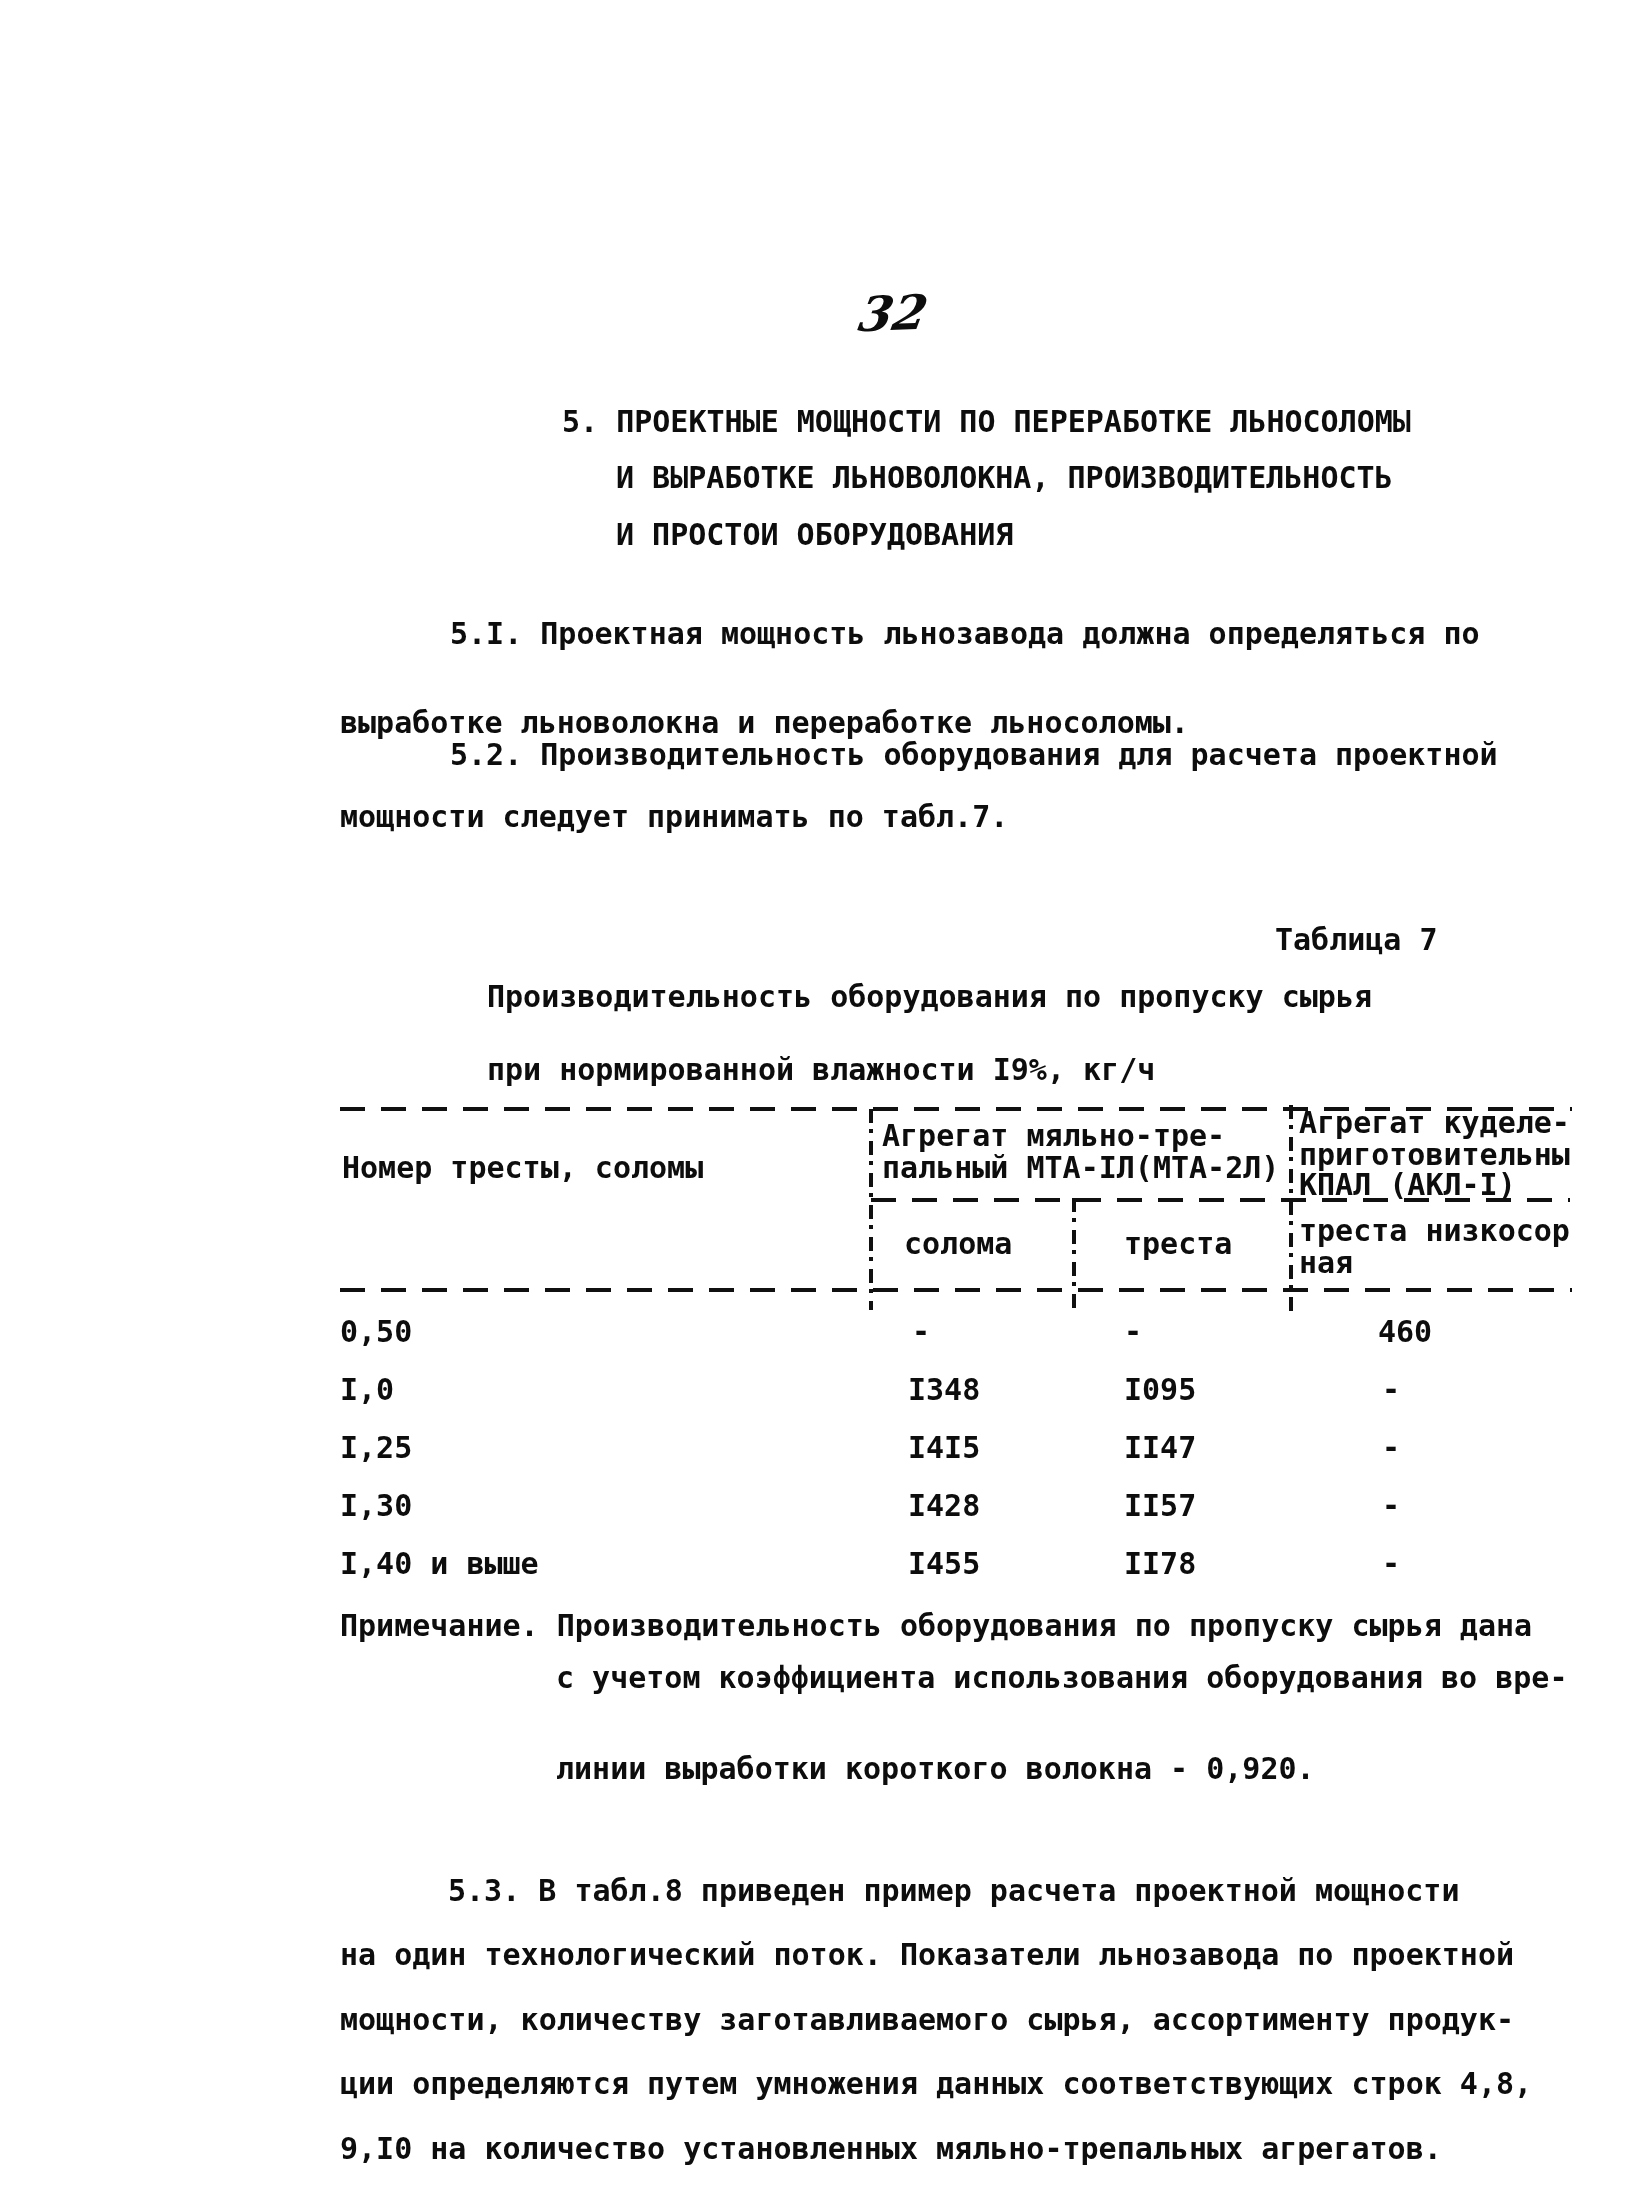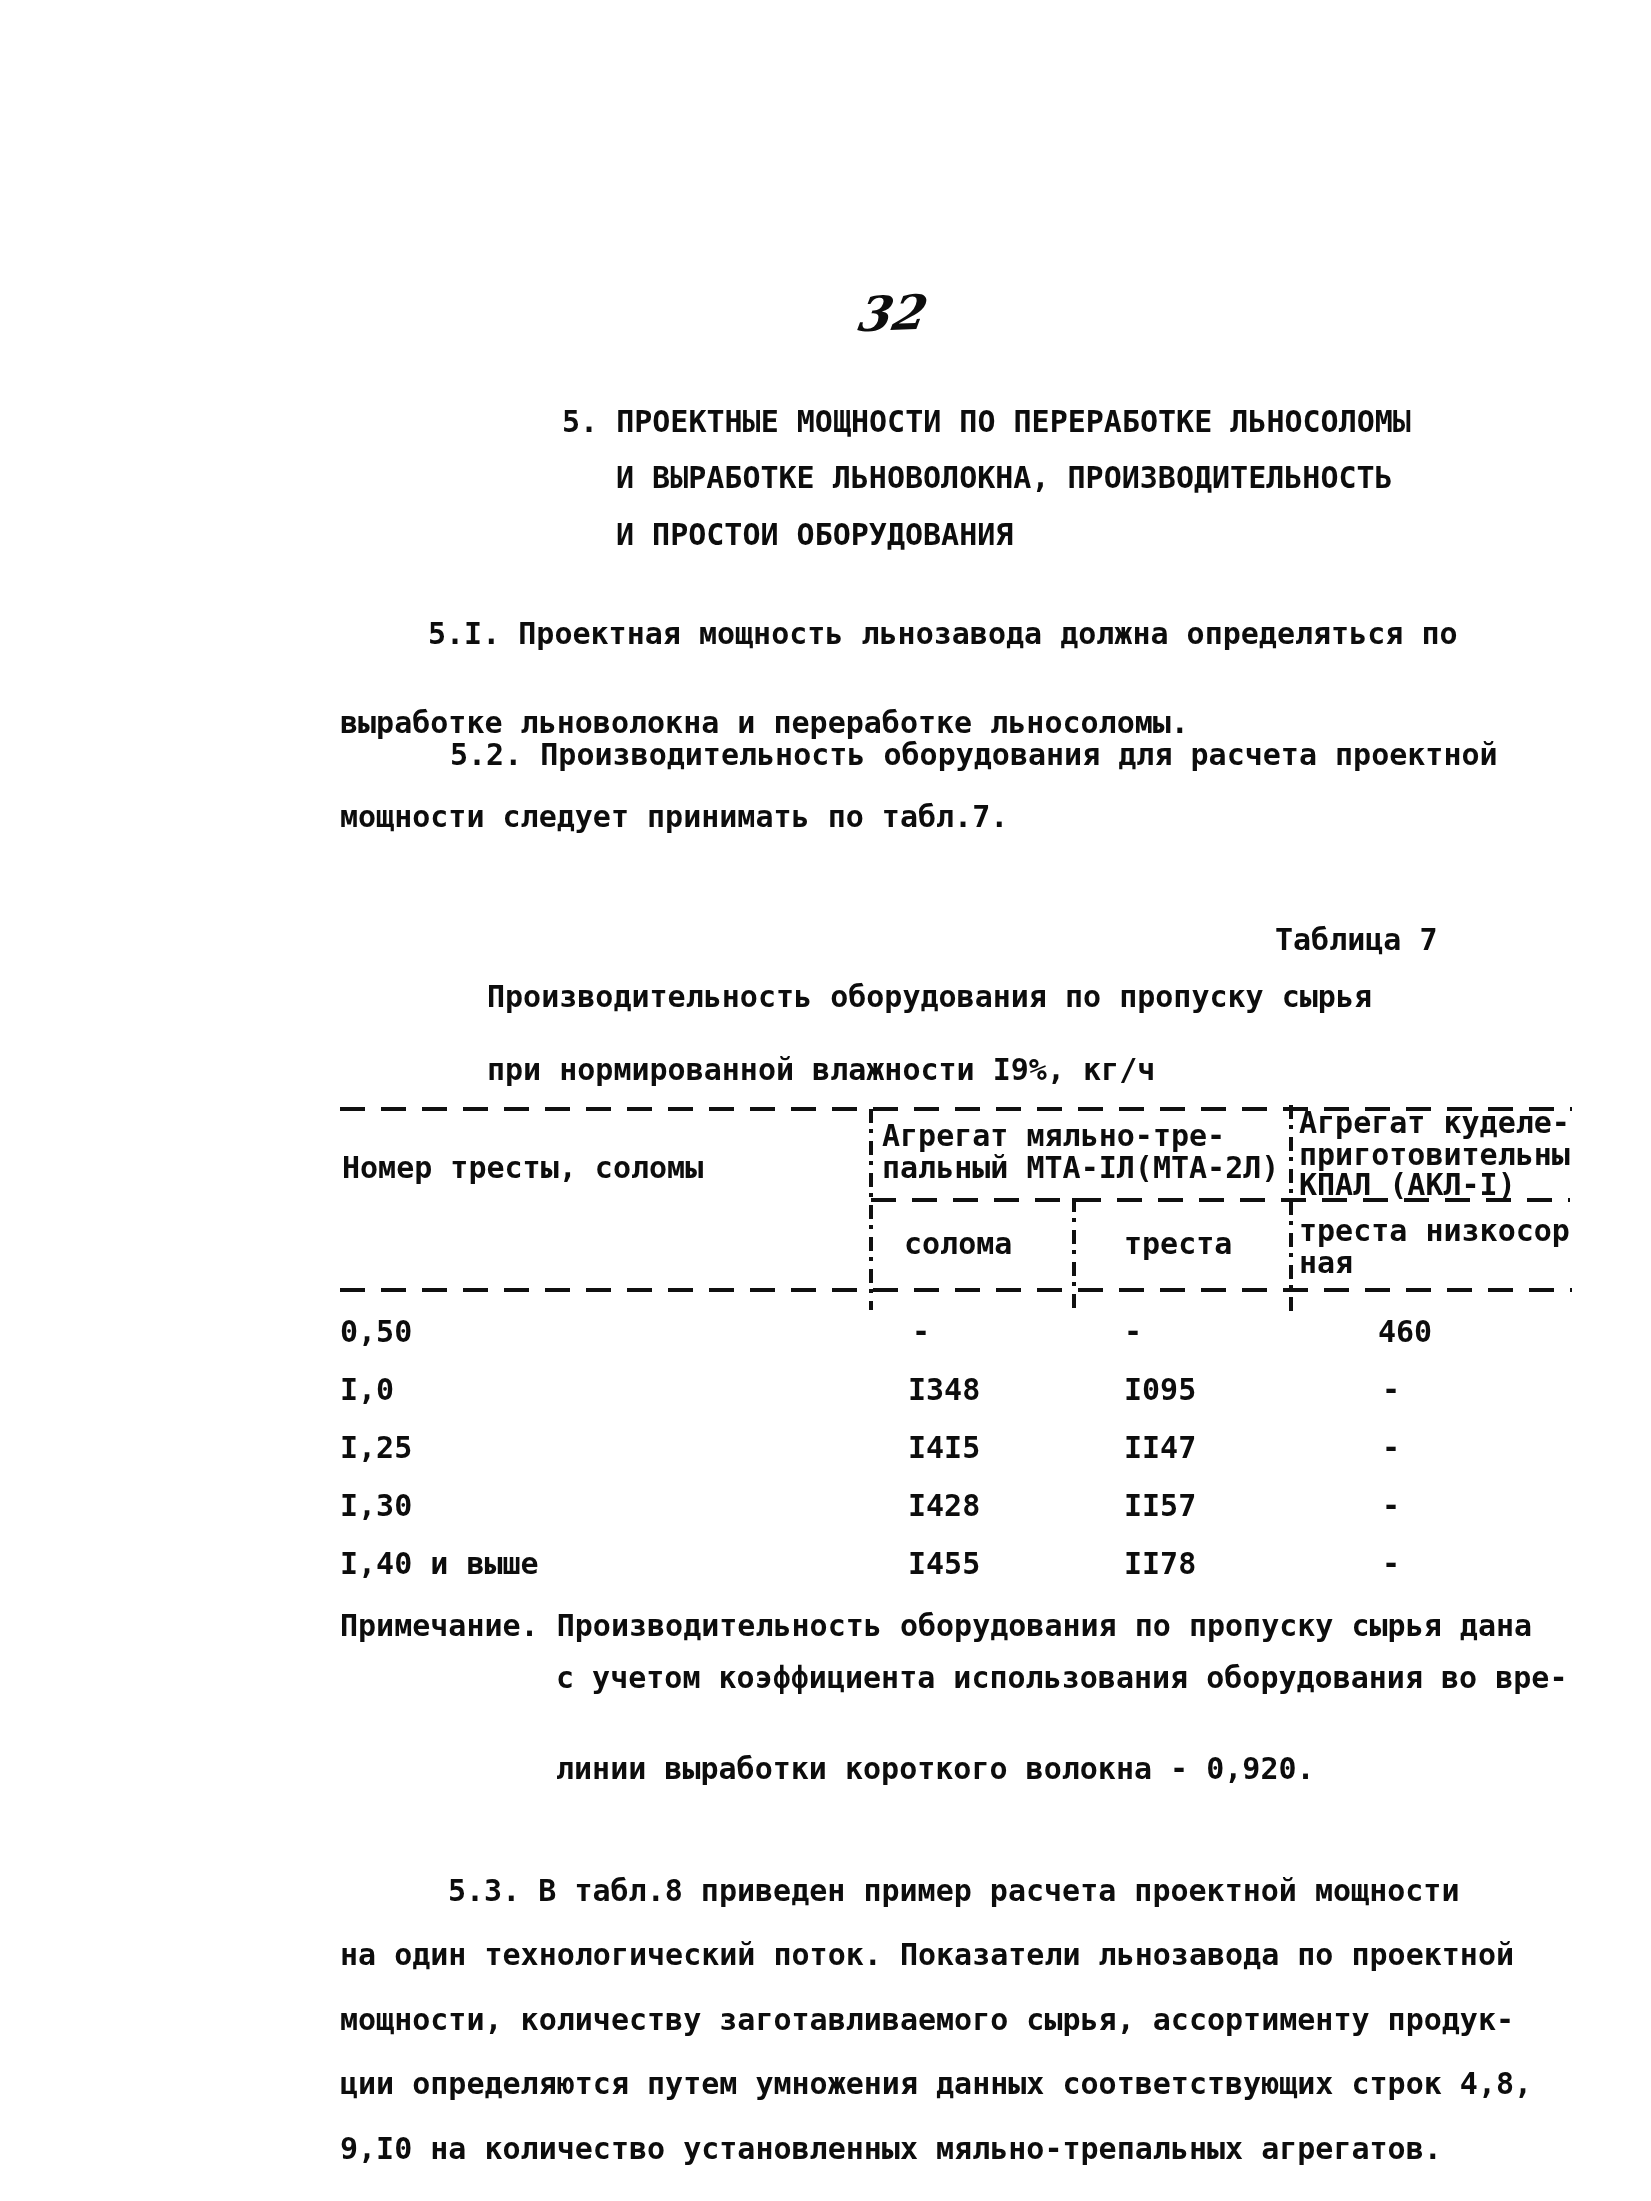--- a/index.html
+++ b/index.html
@@ -40,21 +40,21 @@
 <body>
 
 <div class="page">
 
   <div class="pagenum" style="left:860px;top:285px;">32</div>
 
   <div class="tw" style="left:562px;top:407px;">5. ПРОЕКТНЫЕ МОЩНОСТИ ПО ПЕРЕРАБОТКЕ ЛЬНОСОЛОМЫ</div>
   <div class="tw" style="left:616px;top:463px;">И ВЫРАБОТКЕ ЛЬНОВОЛОКНА, ПРОИЗВОДИТЕЛЬНОСТЬ</div>
   <div class="tw" style="left:616px;top:520px;text-align:right;">И ПРОСТОИ ОБОРУДОВАНИЯ</div>
 
-  <div class="tw" style="left:428px;top:619px;">5.I. Проектная мощность льнозавода должна определяться по</div>
+  <div class="tw" style="left:450px;top:619px;">5.I. Проектная мощность льнозавода должна определяться по</div>
   <div class="tw" style="left:340px;top:679px;margin-top:29px;">выработке льноволокна и переработке льносоломы.</div>
 
   <div class="tw" style="left:450px;top:740px;">5.2. Производительность оборудования для расчета проектной</div>
   <div class="tw" style="left:340px;top:802px;">мощности следует принимать по табл.7.</div>
 
   <div class="tw" style="left:1275px;top:925px;">Таблица 7</div>
   <div class="tw" style="left:487px;top:982px;">Производительность оборудования по пропуску сырья</div>
   <div class="tw" style="left:487px;top:1015px;margin-top:40px;">при нормированной влажности I9%, кг/ч</div>
 
   <div class="hline" style="left:340px;top:1107px;width:1232px;"></div>

